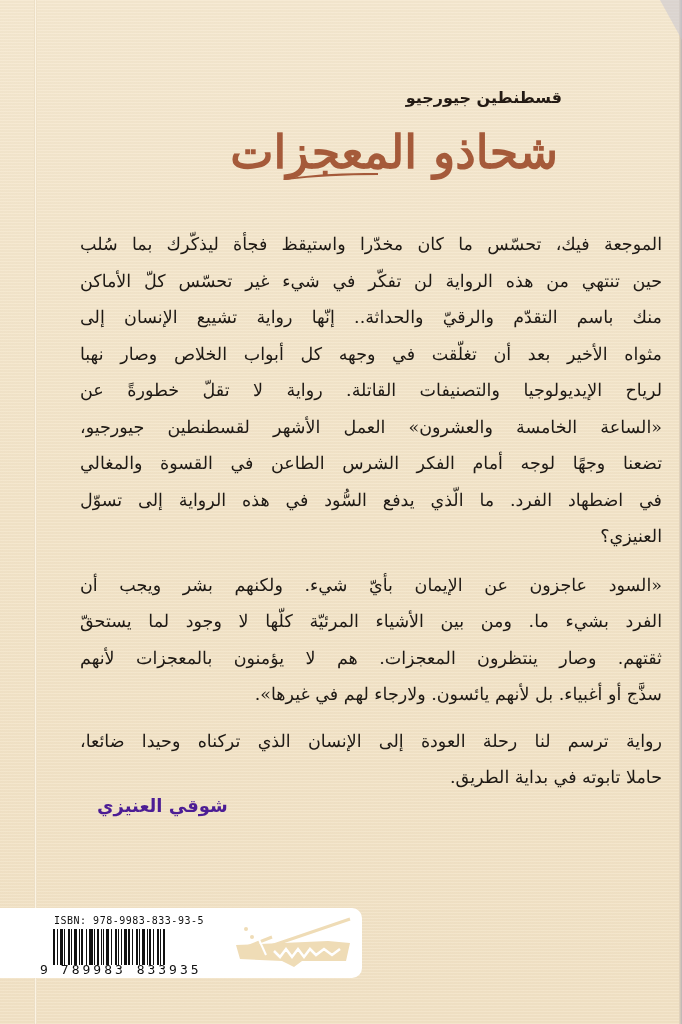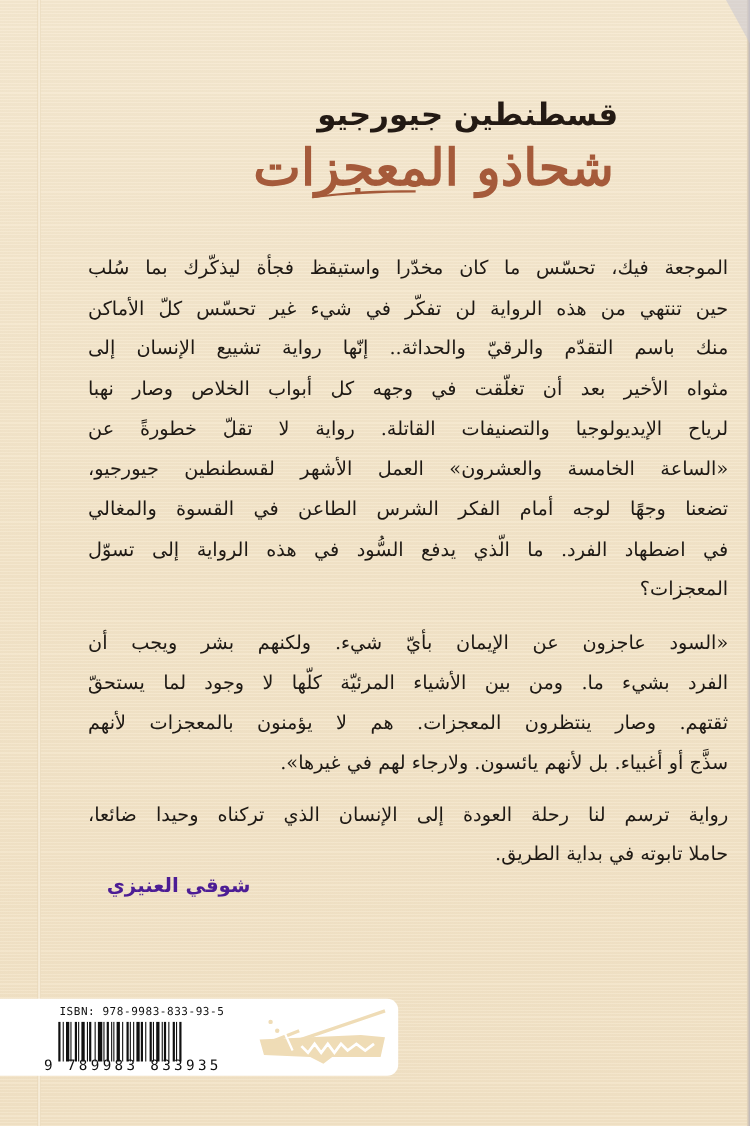--- a/index.html
+++ b/index.html
@@ -27,21 +27,21 @@
   }
   .right-edge {
     position: absolute; right: 0; top: 0; width: 3px; height: 1024px;
     background: linear-gradient(90deg, #e8d8bc, #b9b3b6);
   }
 
   .author {
     position: absolute; top: 88px; right: 120px;
     direction: rtl;
     font-family: "DejaVu Sans", sans-serif;
-    font-weight: bold; font-size: 28px; color: #231a14;
+    font-weight: bold; font-size: 16px; color: #231a14;
     letter-spacing: 0.5px;
   }
   .title {
     position: absolute; top: 122px; right: 124px;
     direction: rtl;
     font-family: "DejaVu Serif", serif;
     font-size: 46px; font-weight: bold; color: #a55a3a;
     line-height: 60px;
   }
   .title-swash {
@@ -115,21 +115,21 @@
 <div class="body-text">
   <div class="para p1">
     <span class="line">الموجعة فيك، تحسّس ما كان مخدّرا واستيقظ فجأة ليذكّرك بما سُلب</span>
     <span class="line">حين تنتهي من هذه الرواية لن تفكّر في شيء غير تحسّس كلّ الأماكن</span>
     <span class="line">منك باسم التقدّم والرقيّ والحداثة.. إنّها رواية تشييع الإنسان إلى</span>
     <span class="line">مثواه الأخير بعد أن تغلّقت في وجهه كل أبواب الخلاص وصار نهبا</span>
     <span class="line">لرياح الإيديولوجيا والتصنيفات القاتلة. رواية لا تقلّ خطورةً عن</span>
     <span class="line">«الساعة الخامسة والعشرون» العمل الأشهر لقسطنطين جيورجيو،</span>
     <span class="line">تضعنا وجهًا لوجه أمام الفكر الشرس الطاعن في القسوة والمغالي</span>
     <span class="line">في اضطهاد الفرد. ما الّذي يدفع السُّود في هذه الرواية إلى تسوّل</span>
-    <span class="line last">المعجزات؟</span>
+    <span class="line last">العنيزي؟</span>
   </div>
   <div class="para p2">
     <span class="line">«السود عاجزون عن الإيمان بأيّ شيء. ولكنهم بشر ويجب أن</span>
     <span class="line">الفرد بشيء ما. ومن بين الأشياء المرئيّة كلّها لا وجود لما يستحقّ</span>
     <span class="line">ثقتهم. وصار ينتظرون المعجزات. هم لا يؤمنون بالمعجزات لأنهم</span>
     <span class="line last">سذَّج أو أغبياء. بل لأنهم يائسون. ولارجاء لهم في غيرها».</span>
   </div>
   <div class="para p3">
     <span class="line">رواية ترسم لنا رحلة العودة إلى الإنسان الذي تركناه وحيدا ضائعا،</span>
     <span class="line last">حاملا تابوته في بداية الطريق.</span>

